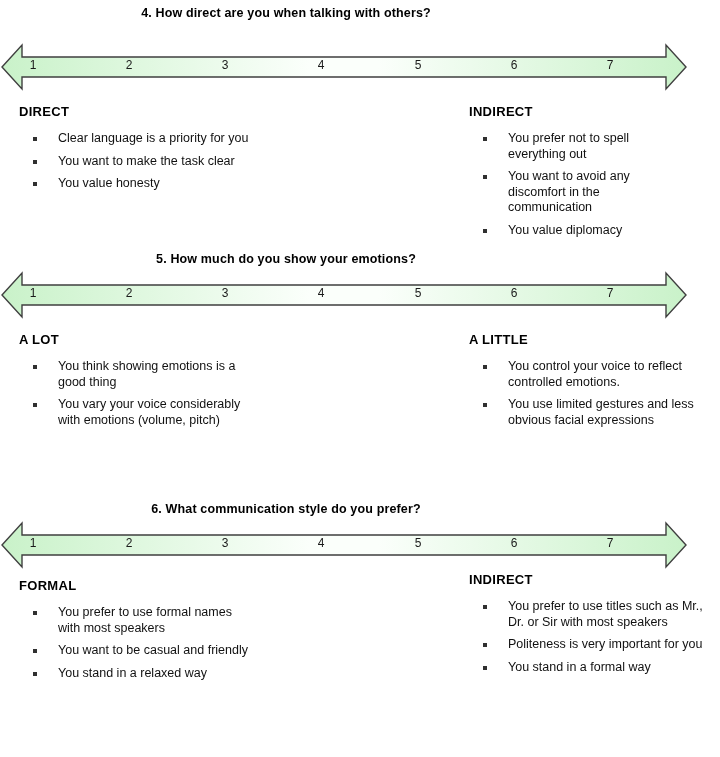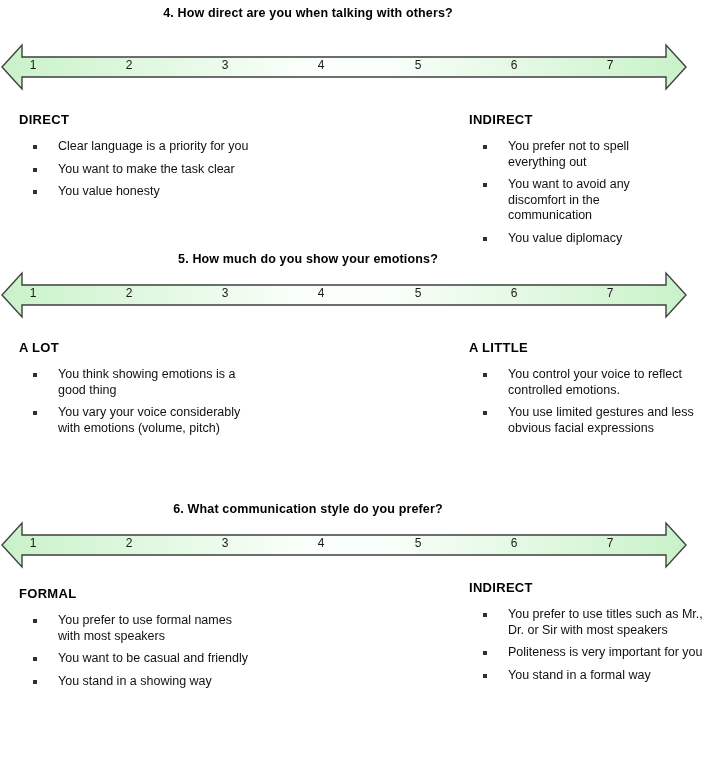--- a/index.html
+++ b/index.html
@@ -27,21 +27,20 @@
   .q-title {
     position: absolute;
     width: 572px;
     text-align: center;
     font-family: "Liberation Sans", sans-serif;
     font-weight: bold;
     font-size: 12.5px;
     letter-spacing: 0.15px;
     color: #000;
     white-space: nowrap;
-    margin-left: 22px;
   }
 
   
   .arrow-wrap {
     position: absolute;
     left: 0;
     width: 688px;
     height: 54px;
   }
   .arrow-svg {
@@ -72,21 +71,21 @@
   }
   .pole.left  { left: 19px; }
   .pole.right { left: 469px; }
 
   .pole-heading {
     font-family: "Liberation Sans", sans-serif;
     font-weight: bold;
     font-size: 13px;
     letter-spacing: 0.3px;
     color: #000;
-    margin: 8px 0 4px 0;
+    margin: 0 0 4px 0;
     white-space: nowrap;
   }
 
   ul.bullets {
     list-style: none;
     margin: 12px;
     padding: 0;
   }
   ul.bullets li {
     position: relative;
@@ -227,21 +226,21 @@
       <span class="scale-num" style="left:514px; top:18px;">6</span>
       <span class="scale-num" style="left:610px; top:18px;">7</span>
     </div>
   </div>
 
   <div class="pole left" style="top:76px;">
     <div class="pole-heading">FORMAL</div>
     <ul class="bullets">
       <li>You prefer to use formal names with most speakers</li>
       <li style="max-width:200px;">You want to be casual and friendly</li>
-      <li>You stand in a showing way</li>
+      <li>You stand in a relaxed way</li>
     </ul>
   </div>
 
   <div class="pole right" style="top:70px;">
     <div class="pole-heading">INDIRECT</div>
     <ul class="bullets">
       <li>You prefer to use titles such as Mr., Dr. or Sir with most speakers</li>
       <li>Politeness is very important for you</li>
       <li>You stand in a formal way</li>
     </ul>

